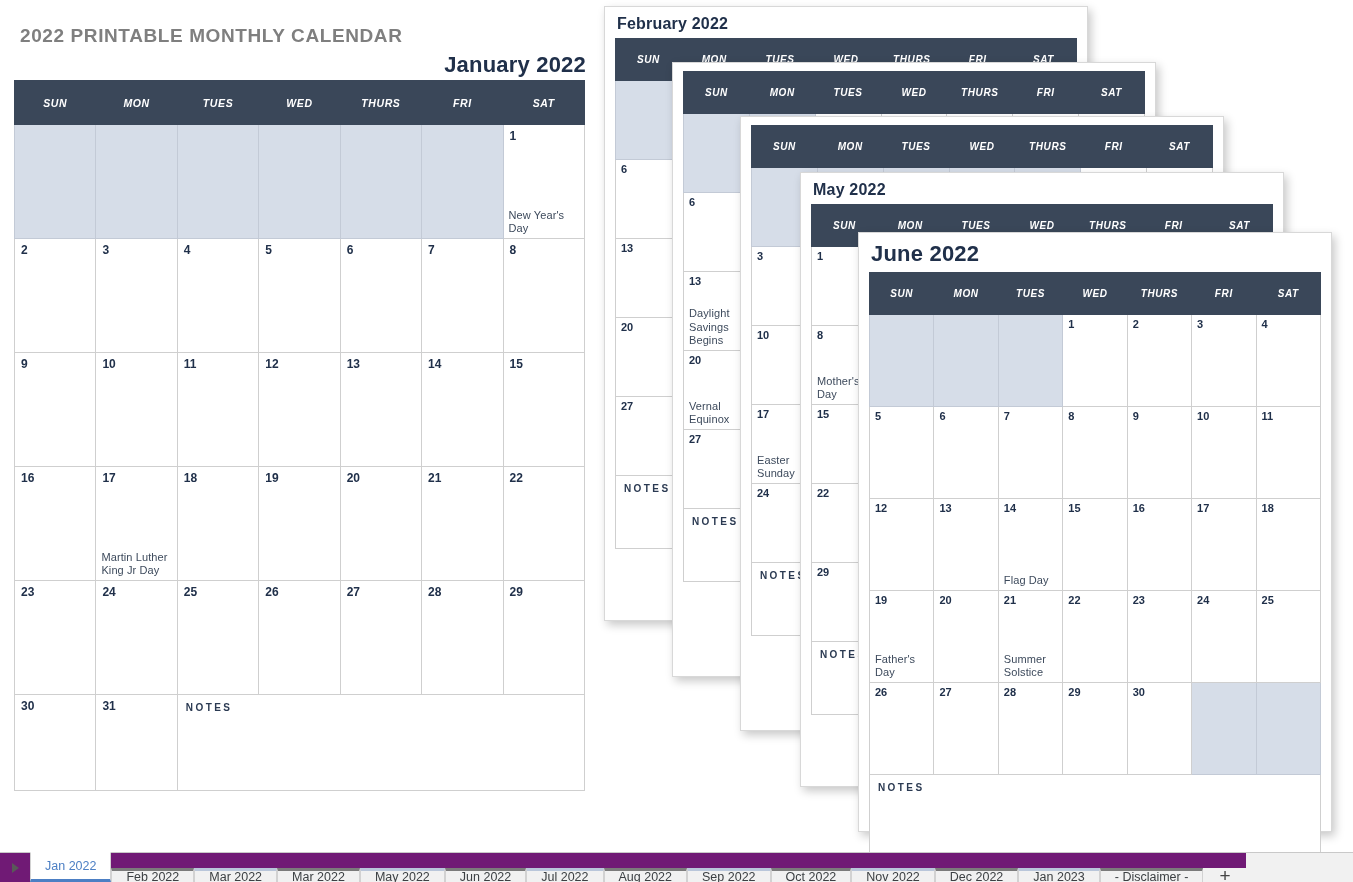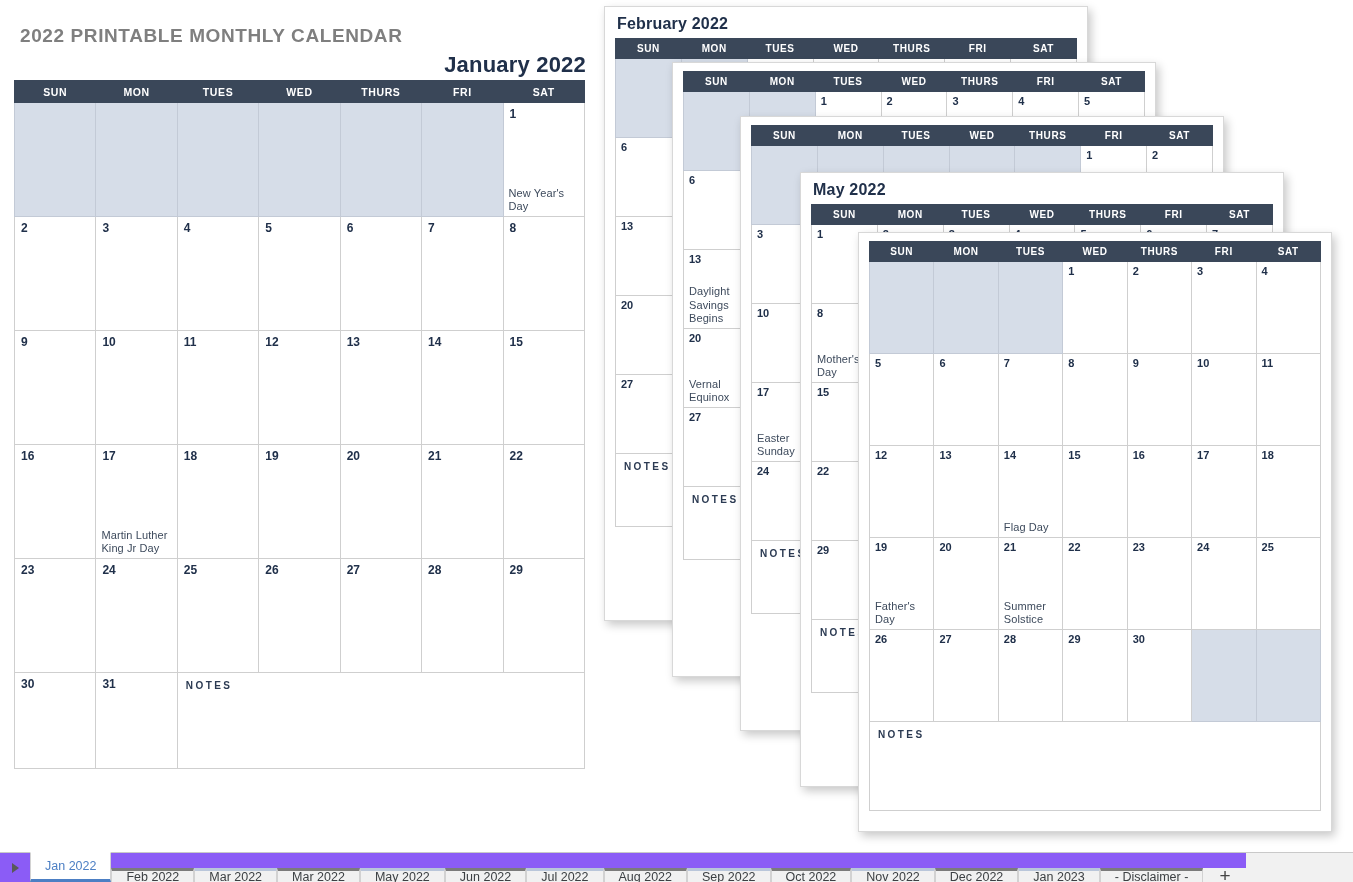--- a/index.html
+++ b/index.html
@@ -45,21 +45,22 @@
   }
   table.cal th{
     background:#3a4759;
     color:#ffffff;
     font-size:10px;
     font-weight:bold;
     letter-spacing:.6px;
     height:19px;
     text-align:center;
     border:1px solid #3a4759;
-    padding:0;
+    padding:11px;
+    font-style:italic;
   }
   table.cal td{
     border:1px solid #cfcfcf;
     vertical-align:top;
     padding:0;
     background:#ffffff;
     position:relative;
   }
   table.cal td.blank{background:#d6dde8;border-color:#c3cad6;}
   td .dnum{
@@ -108,21 +109,21 @@
   .cal-panel.floating tr.notes-row td{height:72px;}
 
   
   #panel-jun td{height:91px;}
   #panel-jun tr.notes-row td{height:88px;}
   #panel-jun .cal-month-title{font-size:22px;}
 
   
   #tabbar{
     position:absolute;left:0;top:852px;width:1353px;height:30px;
-    background:#8b5cf6;
+    background:#701a75;
     border-top:1px solid #c9c9c9;
     display:flex;align-items:flex-end;
     box-sizing:border-box;
   }
   #tab-nav{
     width:30px;height:29px;
     display:flex;align-items:center;justify-content:center;
     flex:0 0 auto;
   }
   .nav-tri{
@@ -840,20 +841,21 @@
                 <span class="nlabel">NOTES</span>
               </td>
         </tr>
           </tfoot>
       </table>
     </div>
   </div>
 
   <div class="cal-panel floating" id="panel-jun">
     <div class="cal-inner">
+      <div class="cal-month-title">June 2022</div>
       <table class="cal">
         <thead>
             <tr>
           <th>SUN</th>
           <th>MON</th>
           <th>TUES</th>
           <th>WED</th>
           <th>THURS</th>
           <th>FRI</th>
           <th>SAT</th>

